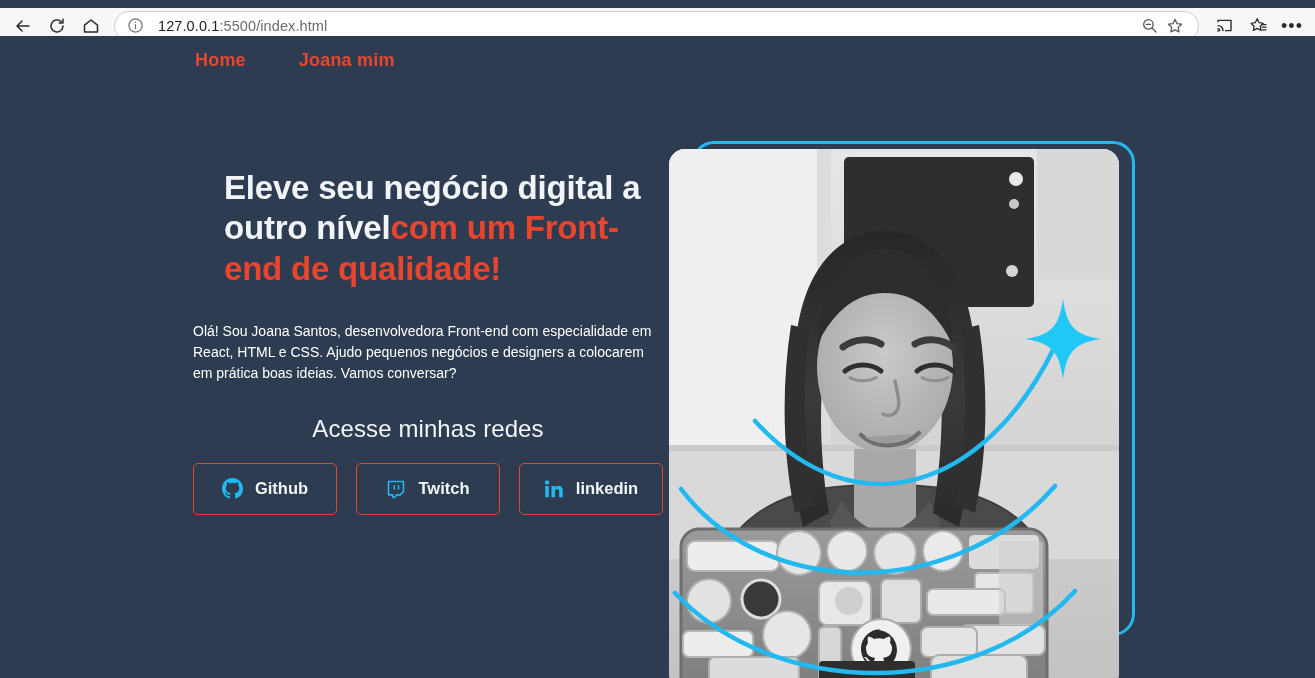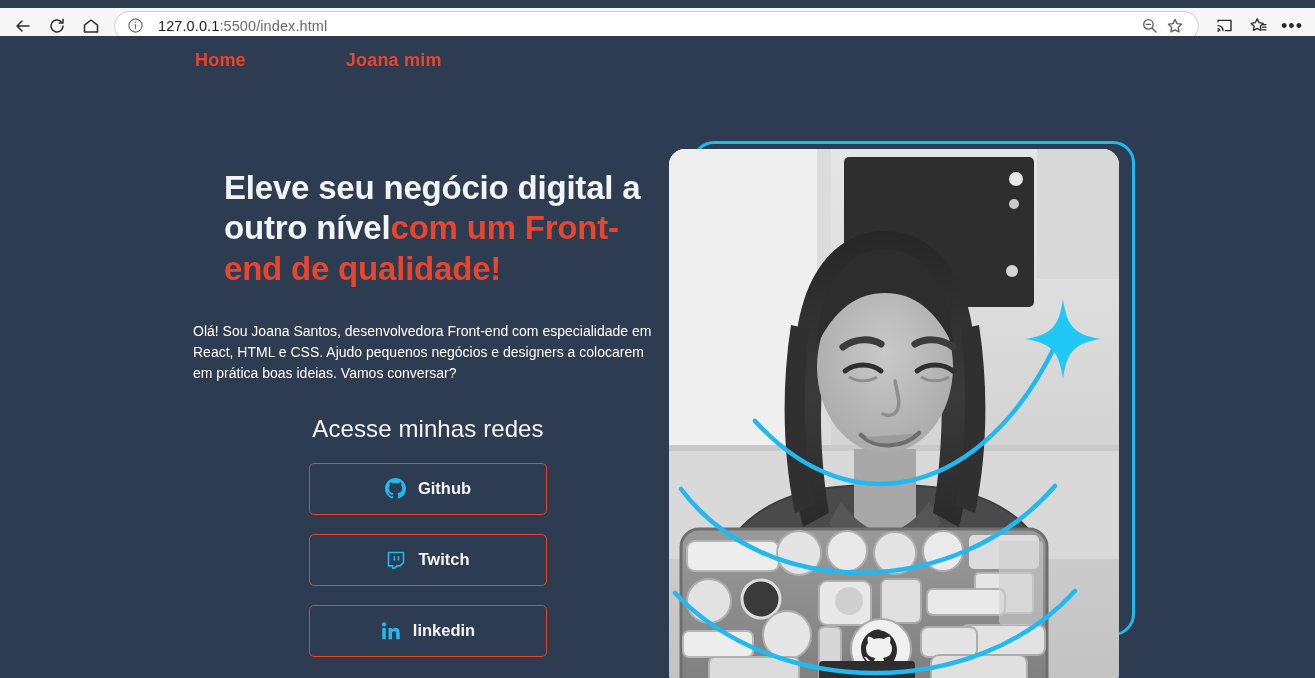--- a/index.html
+++ b/index.html
@@ -65,21 +65,21 @@
     top: 36px; left: 0;
     width: 1315px; height: 642px;
     background: #2d3c50;
     overflow: hidden;
   }
 
   .site-nav {
     position: absolute;
     top: 14px; left: 195px;
     display: flex;
-    gap: 100px;
+    gap: 53px;
   }
   .nav-link {
     color: #e8452f;
     font-size: 18px;
     font-weight: bold;
     letter-spacing: 0.2px;
     text-decoration: none;
     cursor: pointer;
   }
 
@@ -112,21 +112,21 @@
     width: 470px;
     font-size: 24px;
     font-weight: normal;
     color: #f2f5f7;
     letter-spacing: 0.1px;
   }
 
   .btn-list {
     margin-top: 20px;
     width: 470px;
-    display: flex; flex-direction: column; align-items: center;
+    display: flex; flex-direction: row; align-items: center;
     gap: 19px;
   }
   .social-btn {
     width: 238px; height: 52px;
     border: 1.5px solid #e8452f;
     border-radius: 5px;
     background: transparent;
     display: flex; align-items: center; justify-content: center;
     gap: 12px;
     color: #f2f5f7;

